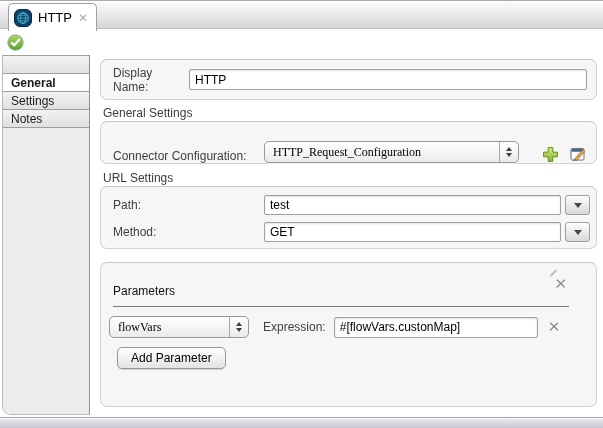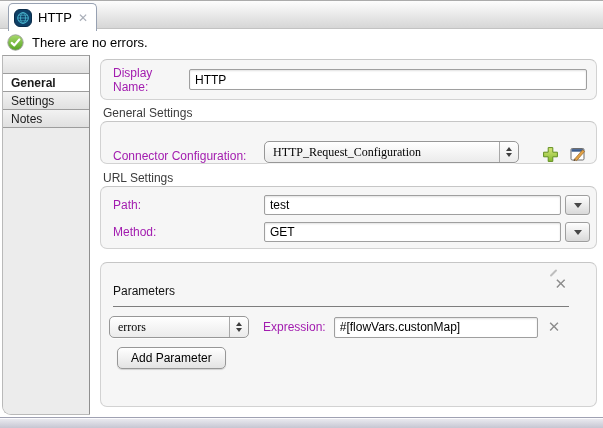--- a/index.html
+++ b/index.html
@@ -40,21 +40,21 @@
               border:1px solid #d2d2d2; border-top-color:#c6c6c6; border-radius:7px; }
   .section-title { position:absolute; left:3px; font-size:12px; color:#3c3c3c; }
 
   .box-display { top:4px; height:41px; display:flex; align-items:center; padding:0 9px 0 12px; }
   .box-config  { top:66px; height:43px; display:flex; align-items:flex-end; padding-left:12px; }
   .box-url     { top:131px; height:63px; padding:8px 6px 0 12px; }
   .box-params  { top:207px; height:145px; }
   .title-gs  { top:51px; }
   .title-url { top:116px; }
 
-  .field-label { font-size:12px; color:#a21caf; }
+  .field-label { font-size:12px; color:#404040; }
   .text-input { height:21px; border:1px solid #9f9f9f; border-radius:2px; background:#fff;
                 font-family:"Liberation Sans","DejaVu Sans",sans-serif; font-size:12px; color:#000;
                 padding:0 5px; box-shadow:inset 0 1px 2px rgba(0,0,0,.12); outline:none; }
 
   .lbl-display { width:76px; }
   .inp-display { flex:1; }
 
   .lbl-config { width:151px; }
   .mac-combo { height:22px; border:1px solid #979797; border-radius:5px;
                background:linear-gradient(#ffffff,#ebebeb); display:flex; align-items:center;
@@ -127,21 +127,20 @@
         <defs>
           <linearGradient id="ggrad" x1="0" y1="0" x2="0" y2="1">
             <stop offset="0" stop-color="#a9da6d"></stop>
               <stop offset="1" stop-color="#55a322"></stop>
           </linearGradient>
         </defs>
         <circle cx="8.5" cy="8.5" r="7.7" fill="url(#ggrad)" stroke="#9b9b9b" stroke-width="0.9"></circle>
         <path d="M4.7 8.9 L7.3 11.4 L12.3 5.5" fill="none" stroke="#ffffff" stroke-width="2.2" stroke-linecap="round" stroke-linejoin="round"></path>
       </svg>
     </span>
-    <span class="status-text">There are no errors.</span>
   </div>
 
   <div class="sidebar">
     <div class="side-spacer"></div>
     <div class="side-item selected">General</div>
     <div class="side-item">Settings</div>
     <div class="side-item">Notes</div>
     <div class="side-rest"></div>
   </div>
 
@@ -201,21 +200,21 @@
       </div>
     </div>
 
     <div class="groupbox box-params">
       <span class="params-title">Parameters</span>
       <span class="x-glyph remove-all">✕</span>
       <div class="params-sep"></div>
 
       <div class="param-row">
         <div class="mac-combo combo-headers">
-          <span class="combo-text">errors</span>
+          <span class="combo-text">flowVars</span>
           <span class="combo-stepper">
             <span class="tri-up"></span>
               <span class="tri-down"></span>
           </span>
         </div>
         <span class="field-label lbl-expr">Expression:</span>
         <input class="text-input inp-expr" value="#[flowVars.custonMap]" style="">
         <span class="x-glyph remove-one">✕</span>
       </div>
 

